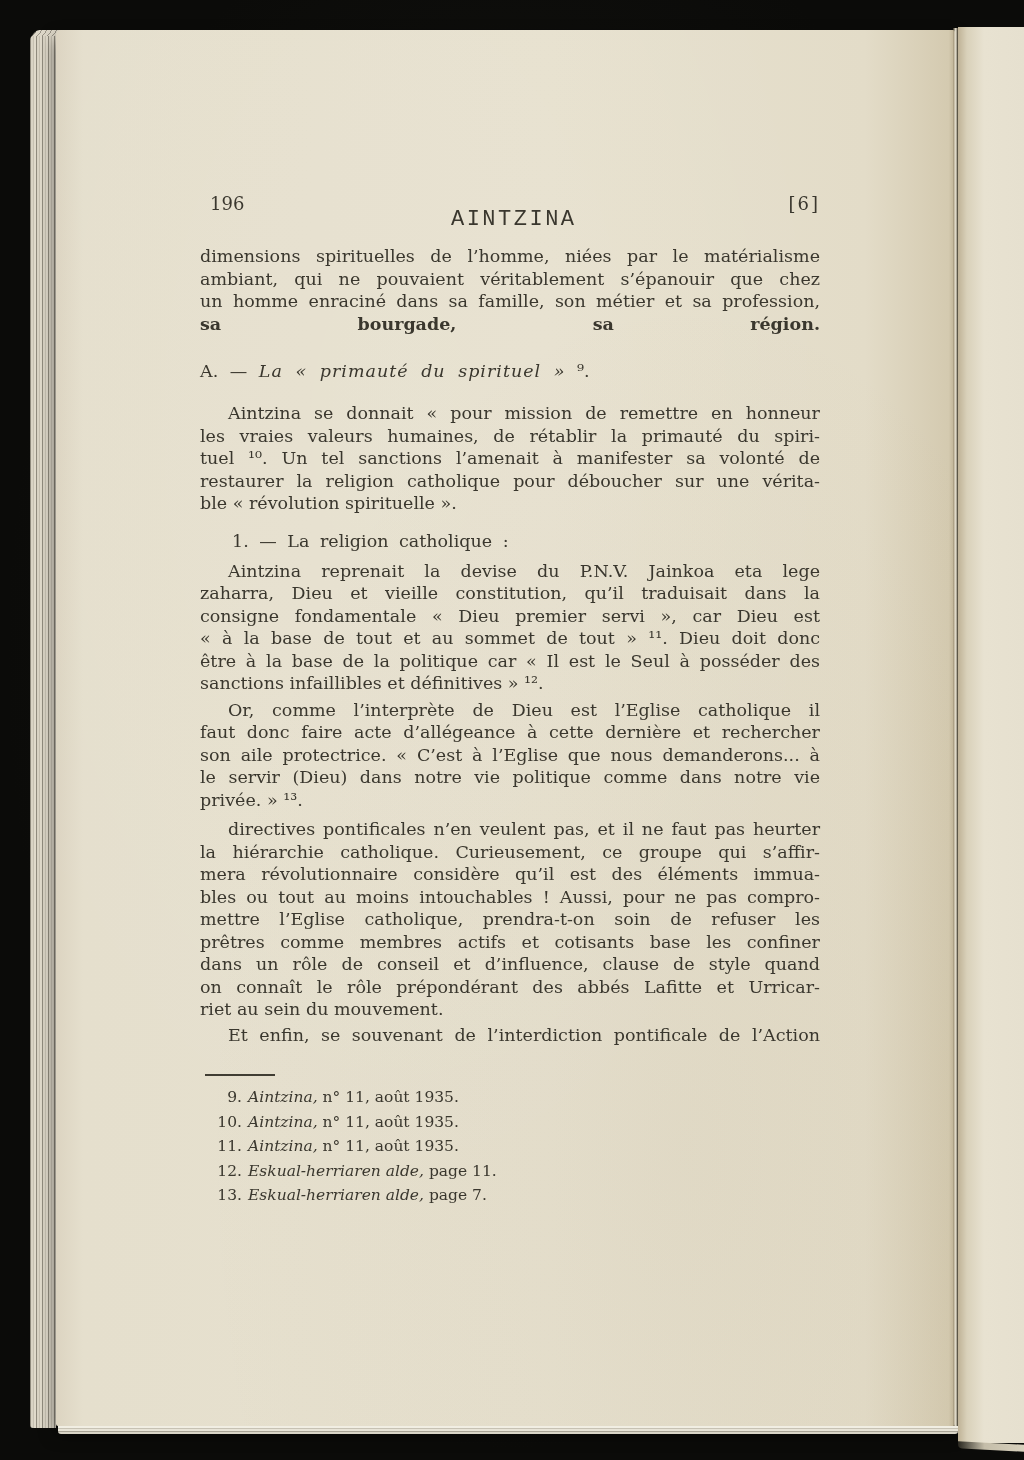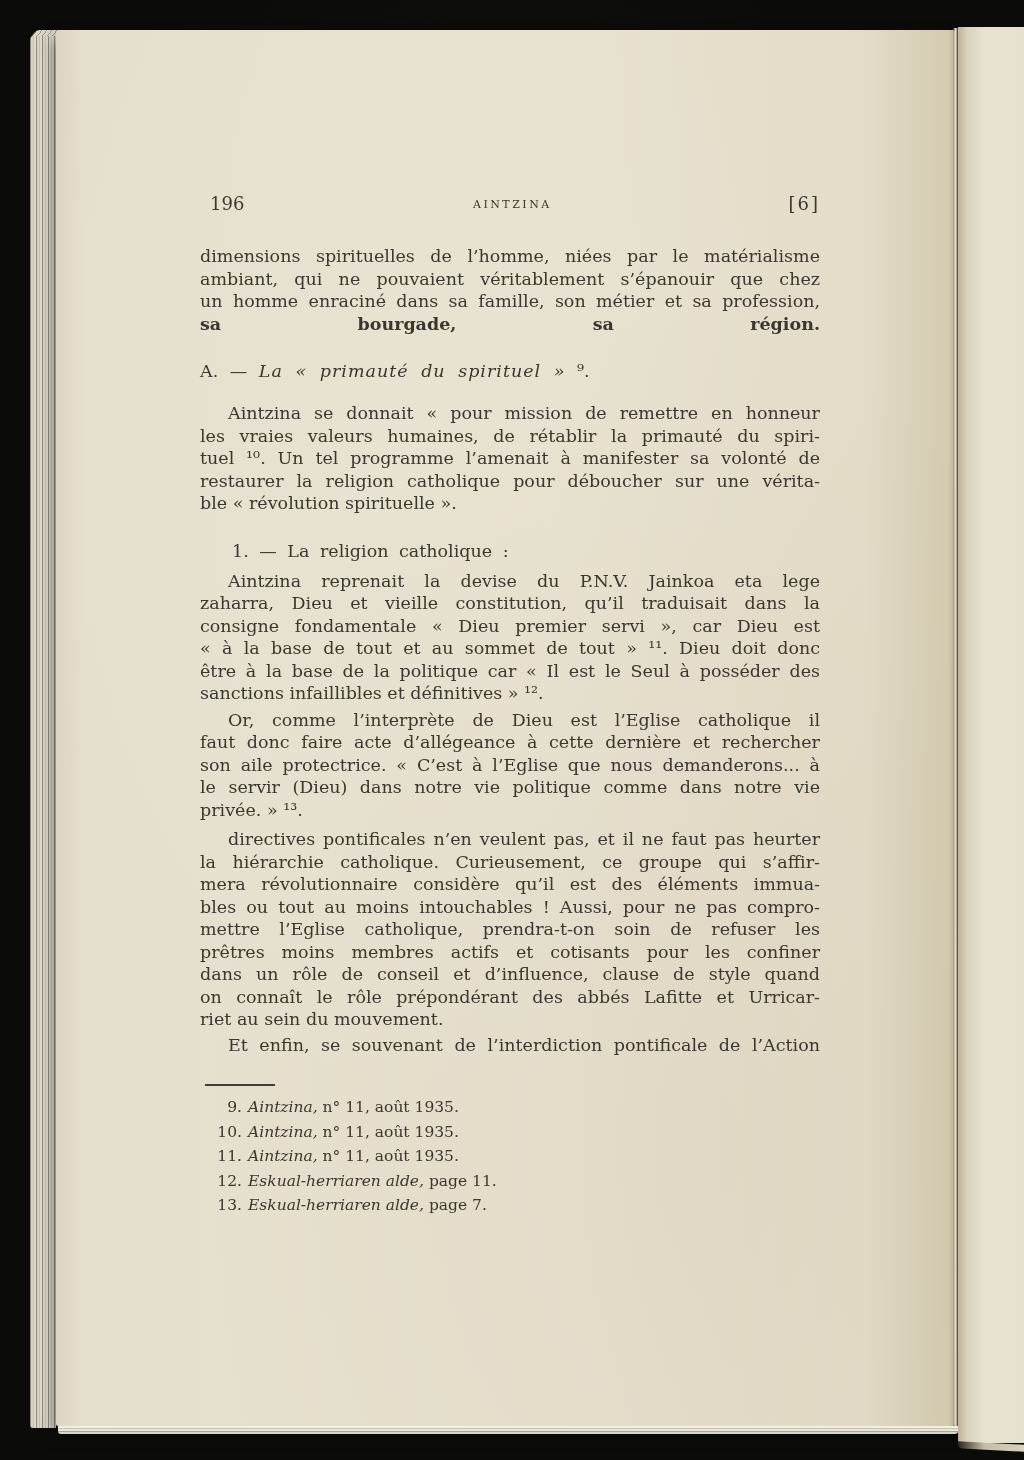--- a/index.html
+++ b/index.html
@@ -69,22 +69,22 @@
     color: #3a372e;
     font-size: 17.5px;
   }
   .pg-header {
     position: relative;
     height: 20px; line-height: 20px;
     font-size: 18px;
   }
   .pg-num { position: absolute; left: 10px; top: 0; }
   .running-title {
-    position: absolute; left: 50%; top: 1px; transform: translateX(-47%);
-    font-size: 11px; letter-spacing: 2.5px;
+    position: absolute; left: 50%; top: 16px; transform: translateX(-47%);
+    font-size: 22px; letter-spacing: 2.5px; font-family: Liberation Mono, monospace;
   }
   .col-ref { position: absolute; right: 0; top: 0; letter-spacing: 2px; }
 
   .line {
     height: 22.5px; line-height: 22.5px;
     text-align: justify;
     -moz-text-align-last: justify;
     text-align-last: justify;
     overflow: visible;
   }
@@ -94,21 +94,21 @@
 
   .p1 { margin-top: 31px; }
   .heading-a {
     margin-top: 25px; line-height: 23px; height: 23px;
     word-spacing: 6px;
   }
   .heading-a .it { letter-spacing: 1px; }
   .it { font-style: italic; }
   .p2 { margin-top: 19px; }
   .heading-1 {
-    margin-top: 25px; line-height: 23px; height: 23px;
+    margin-top: 15px; line-height: 23px; height: 23px;
     text-indent: 32px; word-spacing: 5px;
   }
   .p3 { margin-top: 7px; }
   .p4 { margin-top: 4px; }
   .p5 { margin-top: 7px; }
   .p6 { margin-top: 3px; }
 
   .fn-rule {
     margin-top: 28px; margin-left: 5px;
     width: 70px; height: 2px; background: #403d33;
@@ -143,21 +143,21 @@
         <div class="line">ambiant, qui ne pouvaient véritablement s’épanouir que chez</div>
         <div class="line">un homme enraciné dans sa famille, son métier et sa profession,</div>
         <div class="line last">sa bourgade, sa région.</div>
       </div>
 
     <div class="heading-a"><span>A. — </span><span class="it">La « primauté du spirituel »</span><span> ⁹.</span></div>
 
     <div class="para indent p2">
         <div class="line">Aintzina se donnait « pour mission de remettre en honneur</div>
         <div class="line">les vraies valeurs humaines, de rétablir la primauté du spiri-</div>
-        <div class="line">tuel ¹⁰. Un tel programme l’amenait à manifester sa volonté de</div>
+        <div class="line">tuel ¹⁰. Un tel sanctions l’amenait à manifester sa volonté de</div>
         <div class="line">restaurer la religion catholique pour déboucher sur une vérita-</div>
         <div class="line last">ble « révolution spirituelle ».</div>
       </div>
 
     <div class="heading-1">1. — La religion catholique :</div>
 
     <div class="para indent p3">
         <div class="line">Aintzina reprenait la devise du P.N.V. Jainkoa eta lege</div>
         <div class="line">zaharra, Dieu et vieille constitution, qu’il traduisait dans la</div>
         <div class="line">consigne fondamentale « Dieu premier servi », car Dieu est</div>
@@ -173,21 +173,21 @@
         <div class="line">le servir (Dieu) dans notre vie politique comme dans notre vie</div>
         <div class="line last">privée. » ¹³.</div>
       </div>
 
     <div class="para indent p5">
         <div class="line">directives pontificales n’en veulent pas, et il ne faut pas heurter</div>
         <div class="line">la hiérarchie catholique. Curieusement, ce groupe qui s’affir-</div>
         <div class="line">mera révolutionnaire considère qu’il est des éléments immua-</div>
         <div class="line">bles ou tout au moins intouchables ! Aussi, pour ne pas compro-</div>
         <div class="line">mettre l’Eglise catholique, prendra-t-on soin de refuser les</div>
-        <div class="line">prêtres moins membres actifs et cotisants pour les confiner</div>
+        <div class="line">prêtres comme membres actifs et cotisants base les confiner</div>
         <div class="line">dans un rôle de conseil et d’influence, clause de style quand</div>
         <div class="line">on connaît le rôle prépondérant des abbés Lafitte et Urricar-</div>
         <div class="line last">riet au sein du mouvement.</div>
       </div>
 
     <div class="para indent cont p6">
         <div class="line">Et enfin, se souvenant de l’interdiction pontificale de l’Action</div>
       </div>
 
     <div class="fn-rule"></div>

